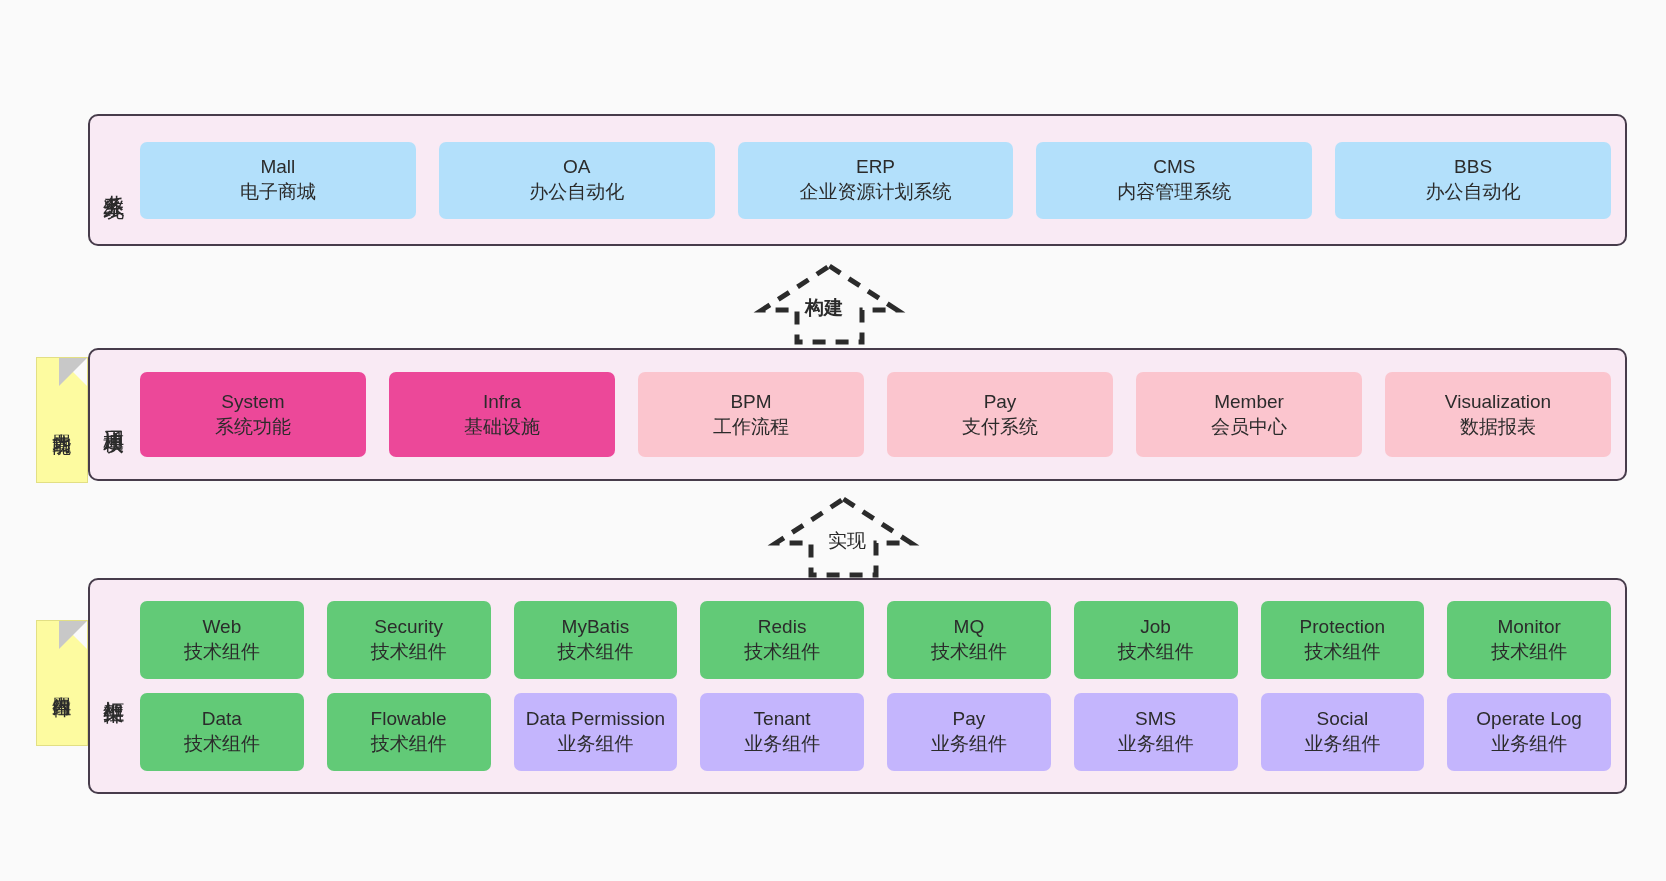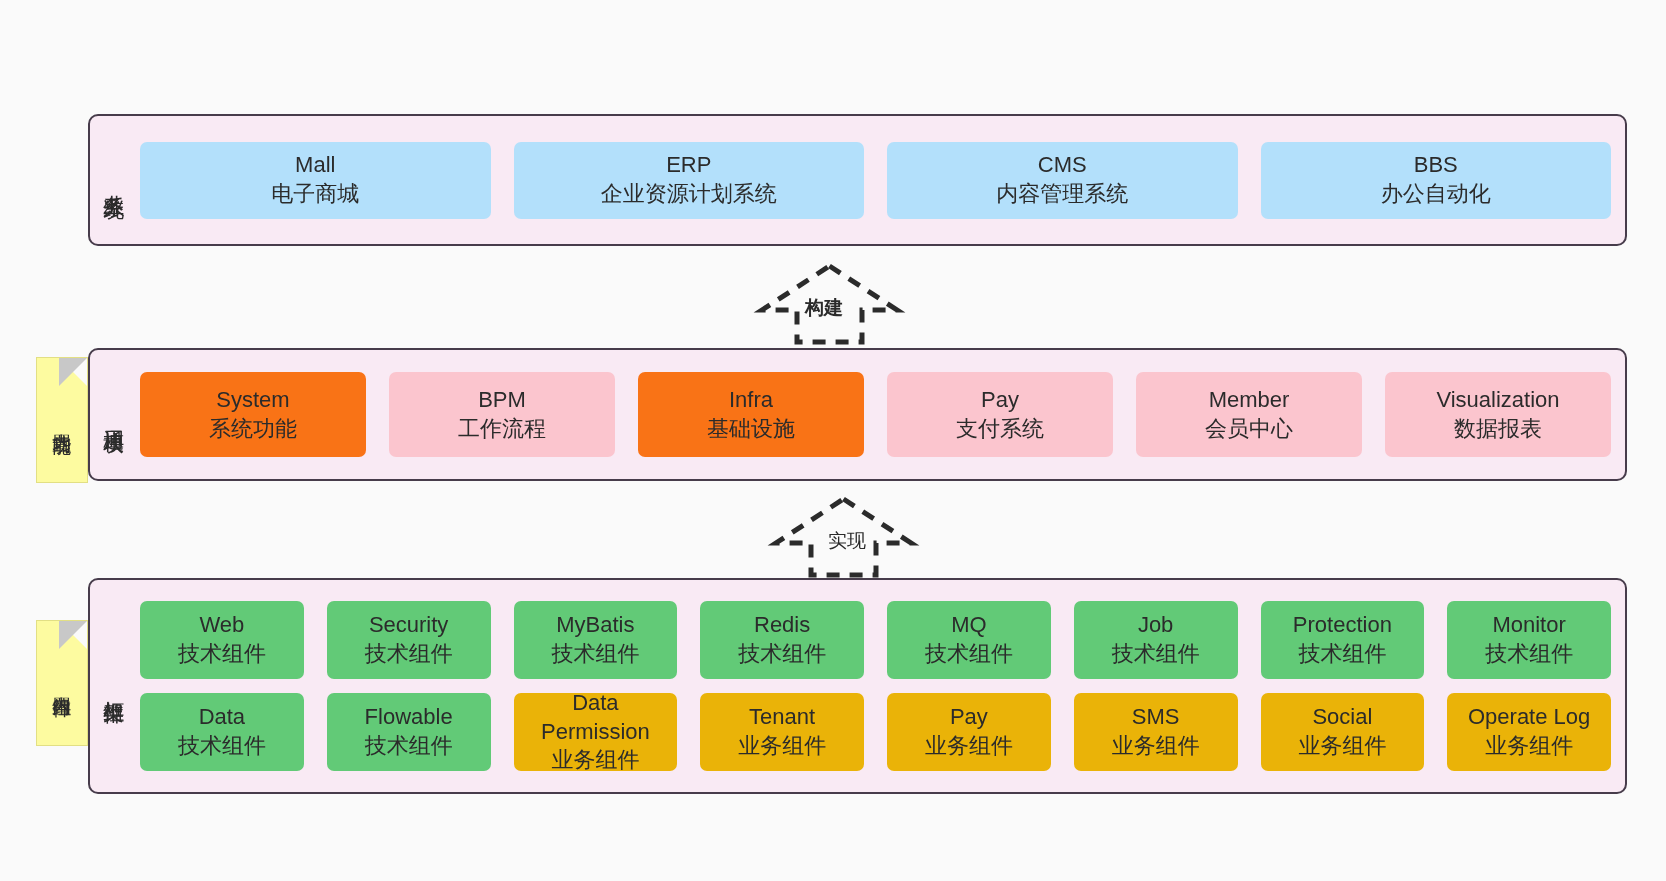--- a/index.html
+++ b/index.html
@@ -65,35 +65,35 @@
 
   
   .card {
     flex: 1 1 0;
     border-radius: 7px;
     display: flex;
     flex-direction: column;
     align-items: center;
     justify-content: center;
     text-align: center;
-    font-size: 22px;
+    font-size: 19px;
     line-height: 1.30;
     color: #2b2b2b;
     box-sizing: border-box;
     padding: 4px 6px;
     min-width: 0;
   }
   .card .t1 { white-space: normal; }
   .card .t2 { white-space: normal; }
 
   .c-blue       { background: #b3e0fb; }
-  .c-red        { background: #f97316; justify-content: center; }
+  .c-red        { background: #ec4899; justify-content: center; }
   .c-pink       { background: #fbc5ce; }
   .c-green      { background: #62ca77; }
-  .c-lightgreen { background: #eab308; }
+  .c-lightgreen { background: #c4b5fd; }
 
   
   .h-biz   { height: 77px; }
   .h-mod   { height: 85px; }
   .h-frame { height: 78px; }
 
   
   .note {
     position: absolute;
     background: #fdfba0;
@@ -157,20 +157,24 @@
 
   <div class="layer" id="layer-business" style="left:88px; top:114px; width:1539px; height:132px;">
     <div class="layer-title">业务系统</div>
     <div class="layer-body">
       <div class="row">
         <div class="card c-blue h-biz">
           <span class="t1">Mall</span>
           <span class="t2">电子商城</span>
         </div>
         <div class="card c-blue h-biz">
+          <span class="t1">OA</span>
+          <span class="t2">办公自动化</span>
+        </div>
+        <div class="card c-blue h-biz">
           <span class="t1">ERP</span>
           <span class="t2">企业资源计划系统</span>
         </div>
         <div class="card c-blue h-biz">
           <span class="t1">CMS</span>
           <span class="t2">内容管理系统</span>
         </div>
         <div class="card c-blue h-biz">
           <span class="t1">BBS</span>
           <span class="t2">办公自动化</span>
@@ -191,27 +195,27 @@
   </div>
 
   <div class="layer" id="layer-common" style="left:88px; top:348px; width:1539px; height:133px;">
     <div class="layer-title">通用模块</div>
     <div class="layer-body">
       <div class="row">
         <div class="card c-red h-mod">
           <span class="t1">System</span>
           <span class="t2">系统功能</span>
         </div>
+        <div class="card c-red h-mod">
+          <span class="t1">Infra</span>
+          <span class="t2">基础设施</span>
+        </div>
         <div class="card c-pink h-mod">
           <span class="t1">BPM</span>
           <span class="t2">工作流程</span>
-        </div>
-        <div class="card c-red h-mod">
-          <span class="t1">Infra</span>
-          <span class="t2">基础设施</span>
         </div>
         <div class="card c-pink h-mod">
           <span class="t1">Pay</span>
           <span class="t2">支付系统</span>
         </div>
         <div class="card c-pink h-mod">
           <span class="t1">Member</span>
           <span class="t2">会员中心</span>
         </div>
         <div class="card c-pink h-mod">

